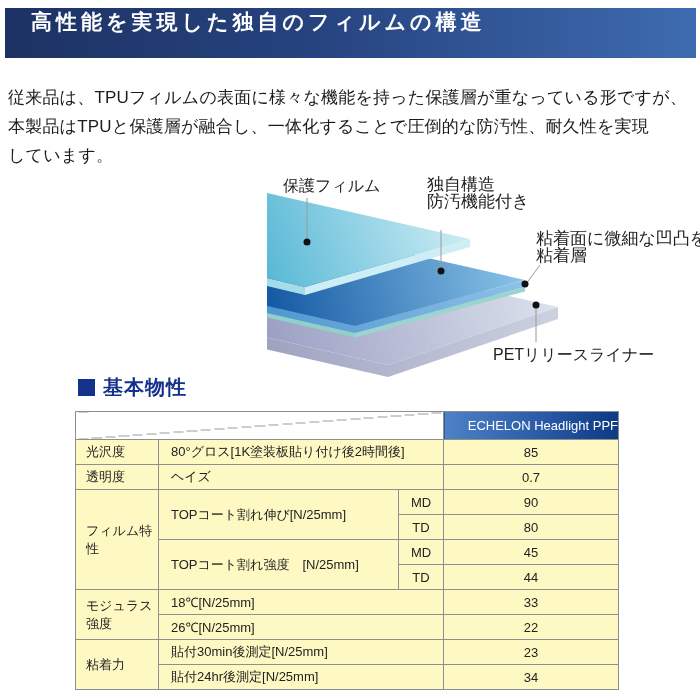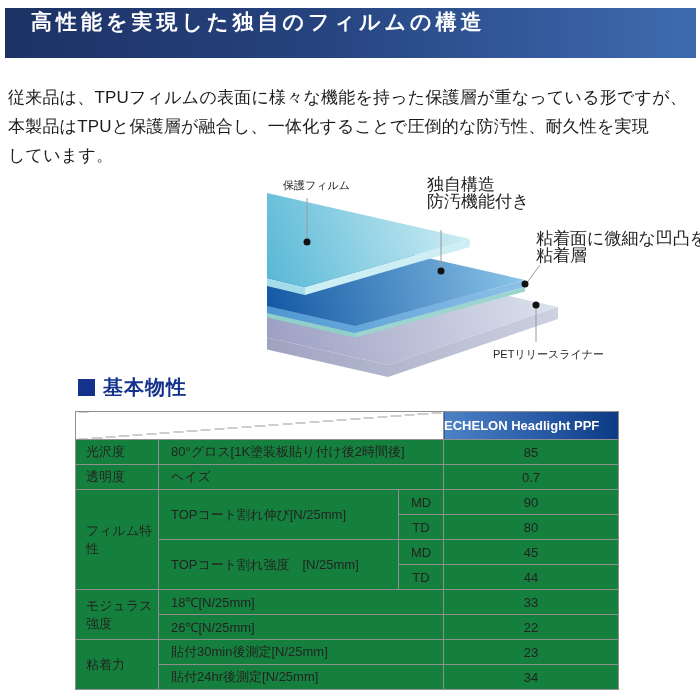--- a/index.html
+++ b/index.html
@@ -19,39 +19,39 @@
   }
 
   
   .intro{ position:absolute; left:8px; top:76px; width:688px;
     font-size:17px; line-height:29px; color:#1b1b1b; letter-spacing:0.2px;margin-top:7px; }
 
   
   .diagram{ position:absolute; left:240px; top:172px; width:460px; height:208px; }
   .diagram svg{ position:absolute; left:0; top:0; }
   .dlabel{ position:absolute; font-size:17px; color:#222; line-height:17px; white-space:nowrap; }
-  .dlabel.single{ font-size:11px; }
+  .dlabel.single{ font-size:16px; }
 
   
   .section-title{ position:absolute; left:78px; top:374px; display:flex; align-items:center; }
   .section-square{ width:17px; height:17px; background:#14328c; margin-right:8px; }
   .section-title span{ font-size:20px; font-weight:bold; color:#14328c; letter-spacing:1px; }
 
   
   .spec-table{ position:absolute; left:75px; top:411px; width:543px;
     border-collapse:collapse; table-layout:fixed; font-size:13px; color:#222; }
   .spec-table col.c1{ width:83px; } .spec-table col.c2{ width:240px; }
   .spec-table col.c3{ width:45px; } .spec-table col.c4{ width:175px; }
-  .spec-table td, .spec-table th{ border:1px solid #8f8f8f; height:25px; vertical-align:middle; background:#15803d; }
+  .spec-table td, .spec-table th{ border:1px solid #8f8f8f; height:25px; vertical-align:middle; background:#fef9c3; }
   .spec-table th.corner{
     height:28px;
     background:linear-gradient(to bottom right,#ffffff 49.3%,#9a9a9a 49.3%,#9a9a9a 50.7%,#ffffff 50.7%);
   }
   .spec-table th.product{
-    height:28px; font-size:13px; font-weight:bold; color:#ffffff; text-align:left;
+    height:28px; font-size:13px; font-weight:normal; color:#ffffff; text-align:right;
     background:linear-gradient(90deg,#4d82c6 0%,#2a5ba6 55%,#0c3a84 100%);
   }
   .spec-table td.cat{ text-align:left; padding-left:10px; }
   .spec-table td.cond{ text-align:left; padding-left:12px; }
   .spec-table td.dir{ text-align:center; }
   .spec-table td.val{ text-align:center; }
 </style>
 </head>
 <body>
 

